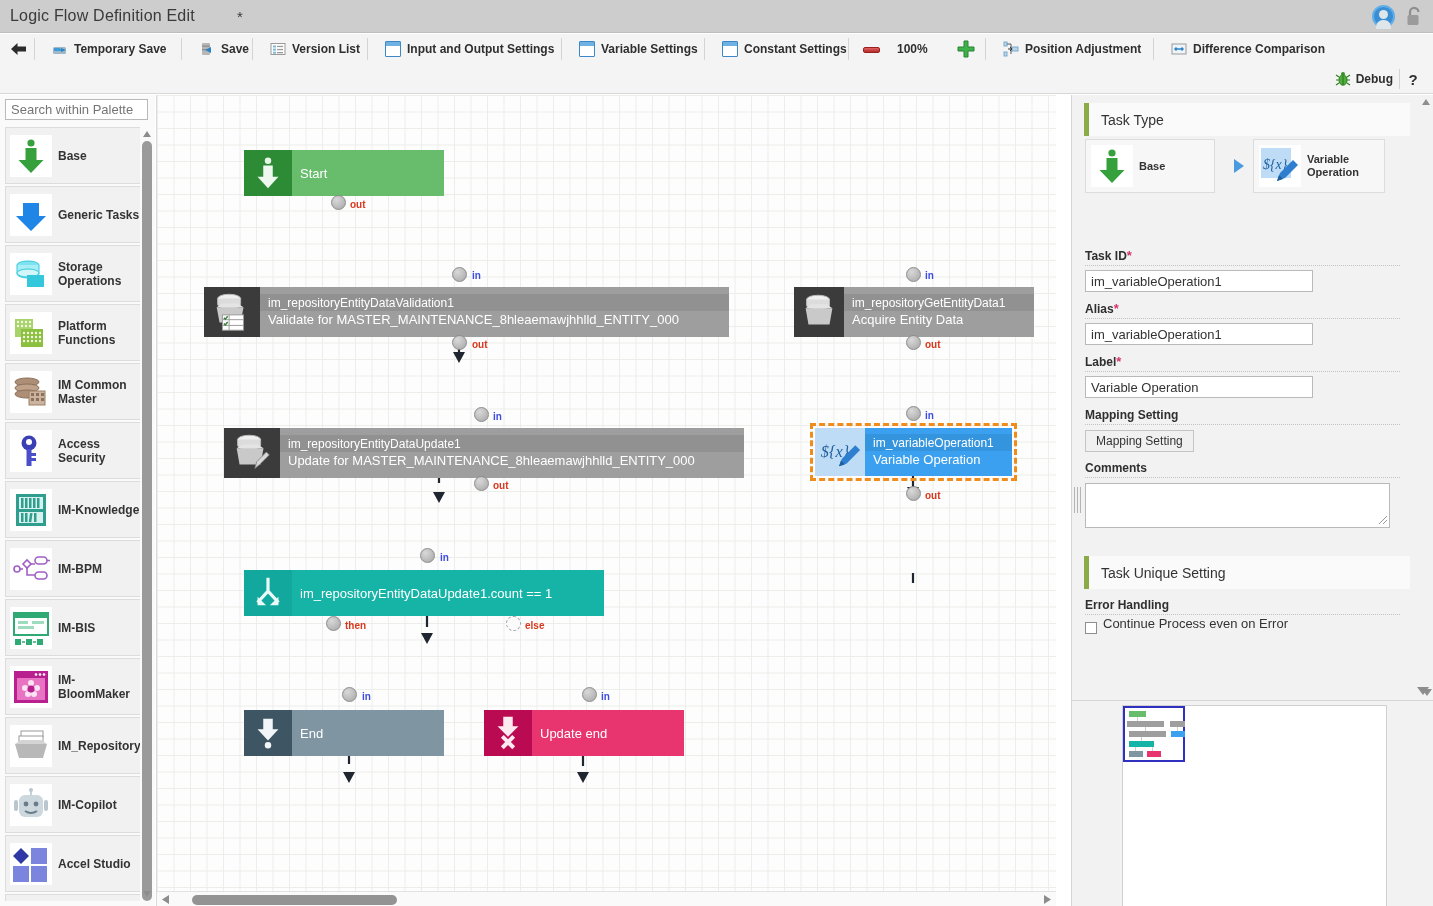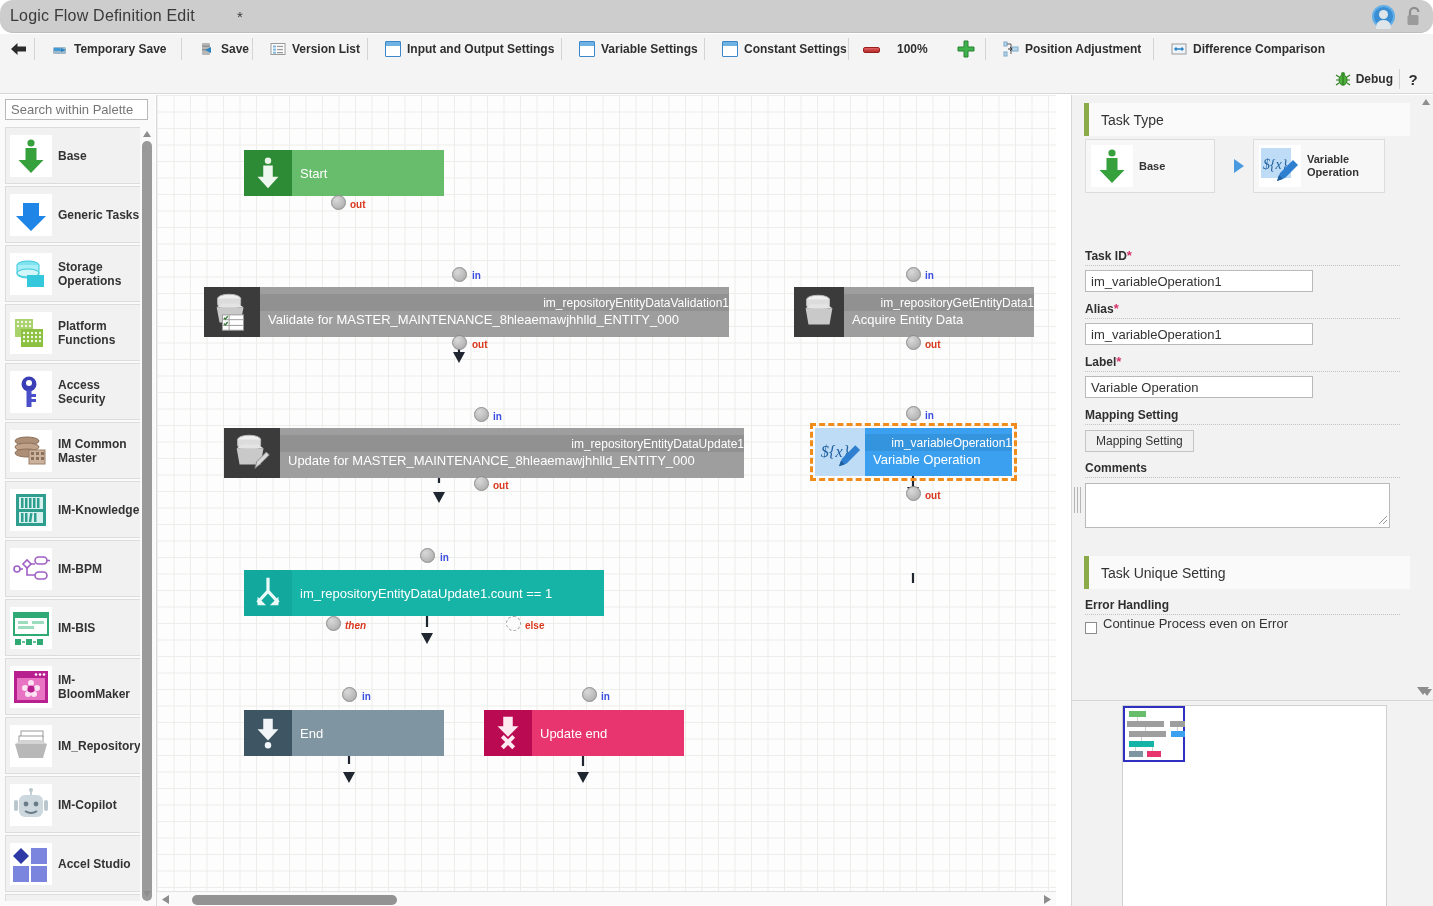--- a/index.html
+++ b/index.html
@@ -10,21 +10,20 @@
     font-size:12px; color:#333;
     background:#fff; overflow:hidden;
     position:relative;
   }
 
   
   #titlebar {
     position:absolute; left:0; top:0; width:1433px; height:33px;
     background:#cdcdcd;
     border-bottom:1px solid #bdbdbd;
-    border-radius:13px;
   }
   #title-text {
     position:absolute; left:10px; top:7px;
     font-size:16px; color:#3a3a3a; letter-spacing:.2px;
   }
   #title-dirty {
     position:absolute; left:237px; top:8px;
     font-size:15px; color:#3a3a3a;
   }
   #avatar-icon {
@@ -174,39 +173,39 @@
   }
   .sb-arrow { position:absolute; width:11px; height:11px; }
 
   
   .node {
     position:absolute; display:flex; align-items:stretch;
     color:#fff; overflow:hidden;
   }
   .node-ico { flex:0 0 auto; display:flex; align-items:center; justify-content:center; }
   .node-body { flex:1 1 auto; display:flex; flex-direction:column; justify-content:center; }
-  .node-title { font-size:12px; line-height:14px; padding:2px 0 1px 8px;text-align:right; }
+  .node-title { font-size:12px; line-height:14px; padding:2px 0 1px 8px; }
   .node-sub   { font-size:13px; line-height:16px; padding:1px 0 3px 8px; }
   .node-single{ font-size:13px; padding-left:8px; }
 
   
   .port {
     position:absolute; width:15px; height:15px; border-radius:50%;
     background:radial-gradient(circle at 35% 30%, #d9d9d9, #a6a6a6);
     border:1px solid #8c8c8c;
   }
   .port-open {
     background:#fbfbfb; border:1px dashed #a0a0a0;
   }
   .port-lbl {
     position:absolute; font-size:10px; font-weight:bold; white-space:nowrap;
   }
   .lbl-out { color:#d9381e; }
   .lbl-in  { color:#3b4de0; }
-  .lbl-then{ color:#d9381e;font-style:italic; }
+  .lbl-then{ color:#d9381e; }
   .lbl-else{ color:#d9381e; }
 
   
   #sel-marquee {
     position:absolute; border:3px dashed #ef8c1c; background:transparent;
   }
 
   
   #rightpanel {
     position:absolute; left:1071px; top:95px; width:362px; height:605px;
@@ -481,48 +480,48 @@
               <circle cx="30" cy="29" r="1.2"></circle>
           </g>
         </svg>
       </span>
       <span class="pal-label">Platform Functions</span>
     </div>
 
     <div class="pal-item">
       <span class="pal-ico">
         <svg viewBox="0 0 42 42" width="42" height="42">
-          <circle cx="19" cy="13" r="7.5" fill="#3b3fb5"></circle>
-          <circle cx="19" cy="12" r="3" fill="#fff"></circle>
-          <rect x="16.5" y="19" width="5" height="17" fill="#4a4ec8"></rect>
-          <rect x="21" y="23" width="5" height="3" fill="#4a4ec8"></rect>
-          <rect x="21" y="28" width="5" height="3" fill="#4a4ec8"></rect>
-        </svg>
-      </span>
-      <span class="pal-label">Access Security</span>
-    </div>
-
-    <div class="pal-item">
-      <span class="pal-ico">
-        <svg viewBox="0 0 42 42" width="42" height="42">
           <ellipse cx="17" cy="11" rx="12" ry="4" fill="#ad8f78" stroke="#8d7059"></ellipse>
           <ellipse cx="17" cy="17" rx="12" ry="4" fill="#c0a28b" stroke="#8d7059"></ellipse>
           <ellipse cx="17" cy="23" rx="12" ry="4" fill="#ad8f78" stroke="#8d7059"></ellipse>
           <rect x="19" y="20" width="16" height="14" fill="#cbb49f" stroke="#9c7f66"></rect>
           <g fill="#8d7059">
             <rect x="21" y="22" width="3" height="3"></rect>
               <rect x="26" y="22" width="3" height="3"></rect>
               <rect x="31" y="22" width="3" height="3"></rect>
             <rect x="21" y="27" width="3" height="3"></rect>
               <rect x="26" y="27" width="3" height="3"></rect>
               <rect x="31" y="27" width="3" height="3"></rect>
           </g>
         </svg>
       </span>
       <span class="pal-label">IM Common Master</span>
+    </div>
+
+    <div class="pal-item">
+      <span class="pal-ico">
+        <svg viewBox="0 0 42 42" width="42" height="42">
+          <circle cx="19" cy="13" r="7.5" fill="#3b3fb5"></circle>
+          <circle cx="19" cy="12" r="3" fill="#fff"></circle>
+          <rect x="16.5" y="19" width="5" height="17" fill="#4a4ec8"></rect>
+          <rect x="21" y="23" width="5" height="3" fill="#4a4ec8"></rect>
+          <rect x="21" y="28" width="5" height="3" fill="#4a4ec8"></rect>
+        </svg>
+      </span>
+      <span class="pal-label">Access Security</span>
     </div>
 
     <div class="pal-item">
       <span class="pal-ico">
         <svg viewBox="0 0 42 42" width="42" height="42">
           <rect x="6" y="5" width="30" height="32" fill="#2f9e8f"></rect>
           <rect x="9" y="8" width="24" height="12" fill="#d7f2ee"></rect>
           <rect x="9" y="23" width="24" height="11" fill="#d7f2ee"></rect>
           <g fill="#2f9e8f">
             <rect x="11" y="9" width="2.5" height="10"></rect>

